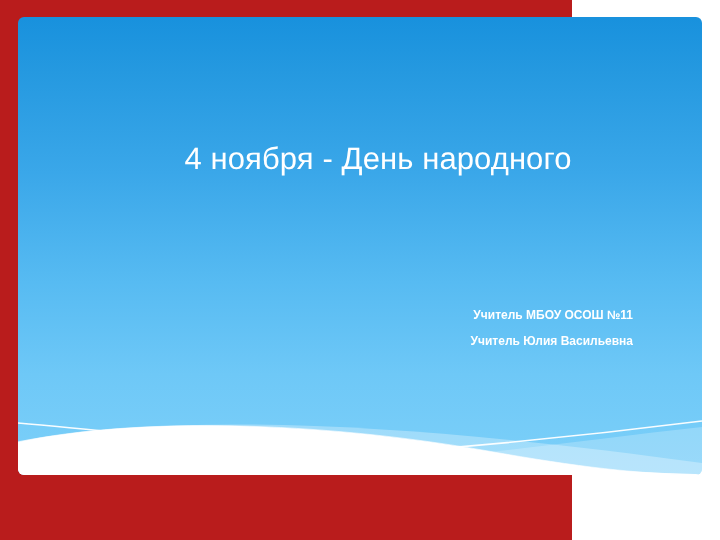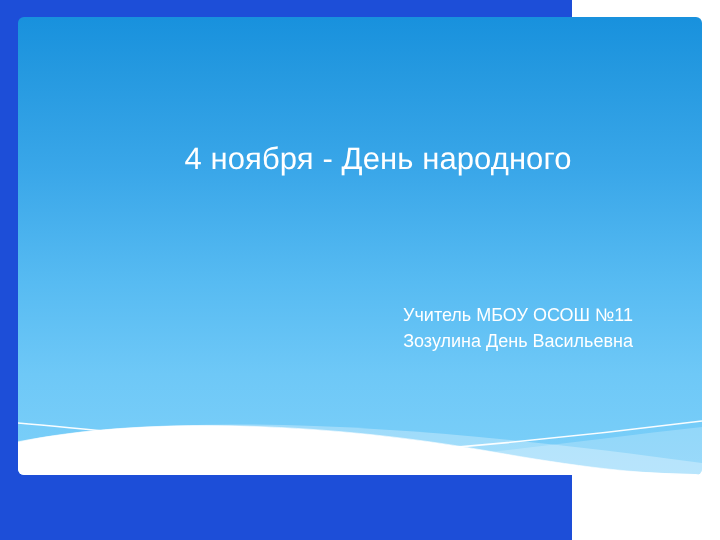--- a/index.html
+++ b/index.html
@@ -12,21 +12,21 @@
     width: 720px;
     height: 540px;
     overflow: hidden;
     font-family: "Liberation Sans", sans-serif;
   }
 
   #slide-root {
     position: relative;
     width: 572px;
     height: 540px;
-    background: #1d4ed8;
+    background: #b91c1c;
   }
 
   
   #slide-canvas {
     position: absolute;
     left: 18px;
     top: 17px;
     width: 684px;
     height: 458px;
     border-radius: 6px;
@@ -70,22 +70,22 @@
     white-space: pre;
   }
 
   #subtitle-block {
     position: absolute;
     left: 180px;
     top: 285px;
     width: 435px;
     text-align: right;
     color: #ffffff;
-    font-size: 18px;
-    font-weight: 400;
+    font-size: 12px;
+    font-weight: 700;
     line-height: 26px;
   }
   #subtitle-block .sline {
     display: block;
     white-space: pre;
   }
 </style>
 </head>
 <body>
 
@@ -107,17 +107,17 @@
 
       <path d="M 0,425 C 120,400 300,404 470,434 C 560,450 620,457 684,458" fill="none" stroke="#ffffff" stroke-width="1" opacity="0.6"></path>
     </svg>
 
     <div id="title-block">
       <span class="tline">4 ноября - День народного</span>
     </div>
 
     <div id="subtitle-block">
       <span class="sline">Учитель МБОУ ОСОШ №11</span>
-      <span class="sline">Зозулина День Васильевна</span>
+      <span class="sline">Учитель Юлия Васильевна</span>
     </div>
 
   </div>
 </div>
 
 </body></html>

